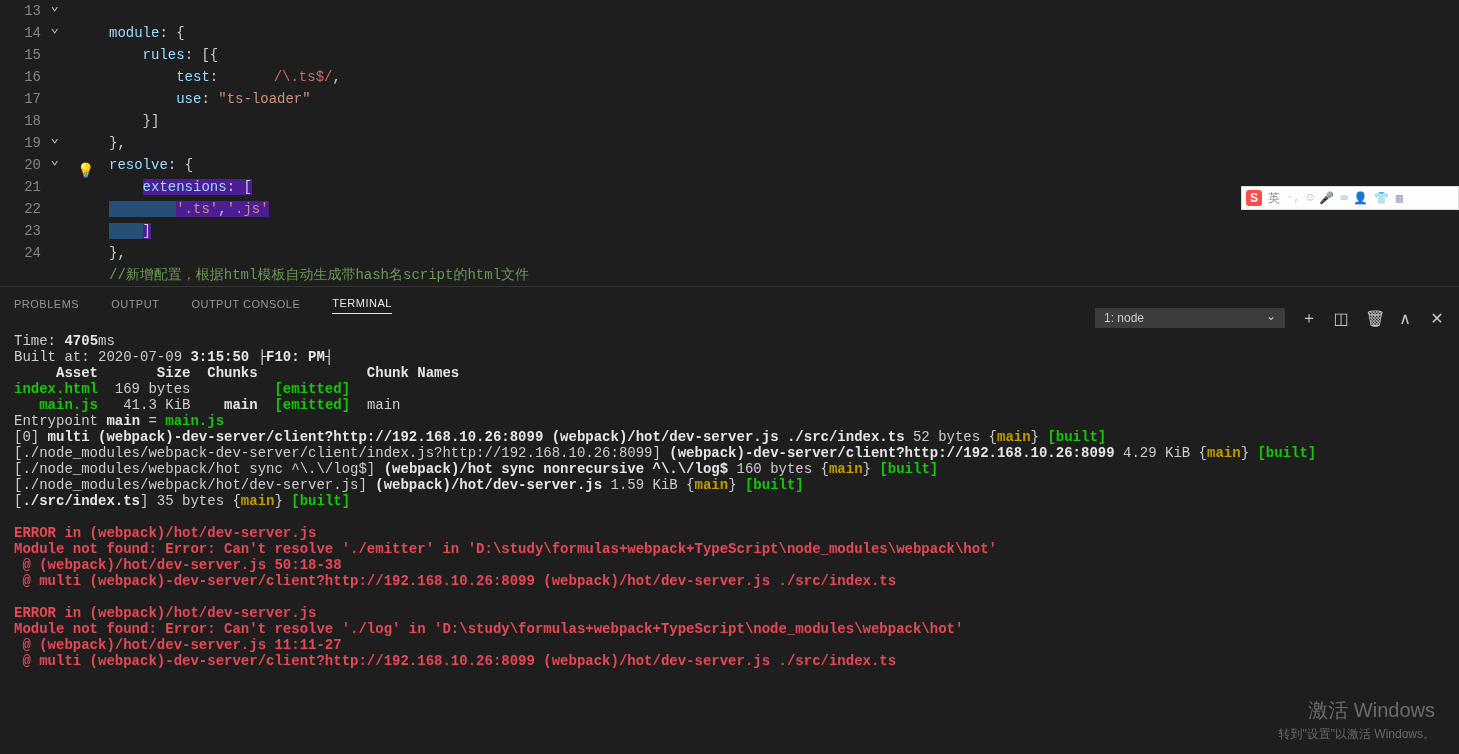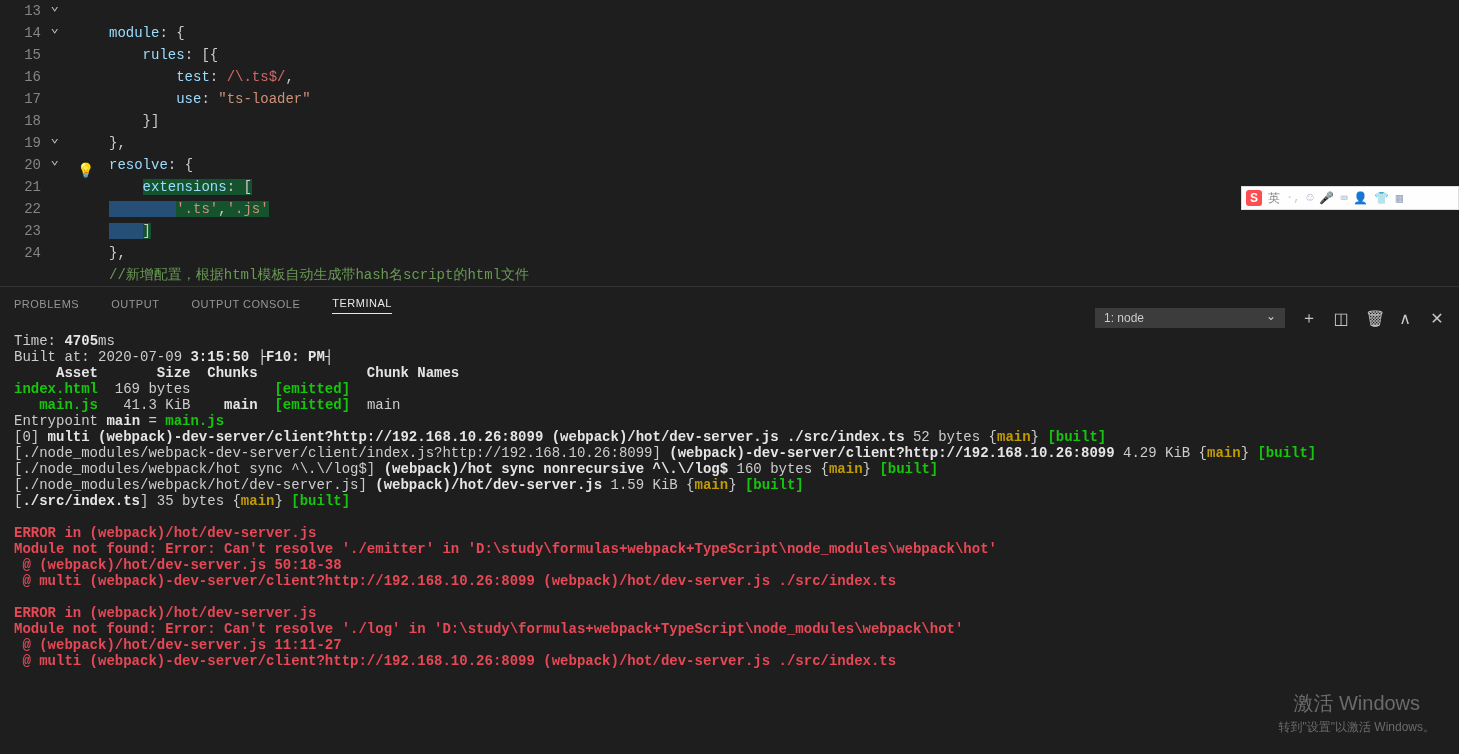--- a/index.html
+++ b/index.html
@@ -50,25 +50,25 @@
   font-size: 14px;
 }
 .code {
   padding-left: 34px;
   line-height: 22px;
   font-size: 14px;
   white-space: pre;
 }
 .tok-key { color: #9cdcfe; }
 .tok-punc { color: #cccccc; }
-.tok-regex { color: #d16969; }
+.tok-regex { color: #d16969; margin-left: 47px; }
 .tok-str { color: #ce9178; }
 .tok-comment { color: #6a9955; }
 .sel {
-  background: #14532d;
+  background: #4c1d95;
   font-family: Liberation Mono, monospace;
 }
 .sel-ind { background: #264f78; color: #3b4b5a; }
 .panel {
   height: 468px;
   border-top: 1px solid #333;
   display: flex;
   flex-direction: column;
   background: #1e1e1e;
 }
@@ -145,24 +145,24 @@
   font-size: 12px;
 }
 .ime-icon { width: 16px; height: 16px; display: inline-flex; align-items: center; justify-content: center; border-radius: 3px; }
 .ime-s { background: #ff4d4f; color: #fff; font-weight: bold; font-family: Arial; }
 .ime-txt { color: #888; }
 .ime-sep { color: #ccc; }
 .ime-glyph { color: #9aa7bf; }
 .watermark {
   position: absolute;
   right: 24px;
-  bottom: 18px;
+  bottom: 11px;
   color: #6b6b6b;
   font-family: "Microsoft YaHei", Arial, sans-serif;
-  text-align: center;
+  text-align: right;
   pointer-events: none;
 }
 .watermark .t1 { font-size: 20px; }
 .watermark .t2 { font-size: 12px; margin-top: 2px; }
 </style>
 </head>
 <body>
 
 <div class="editor-area">
   <div class="gutter">

